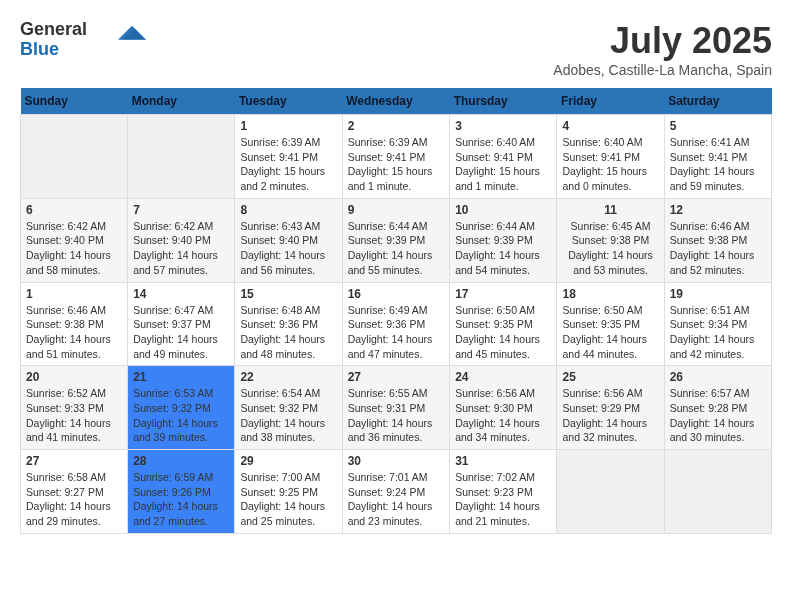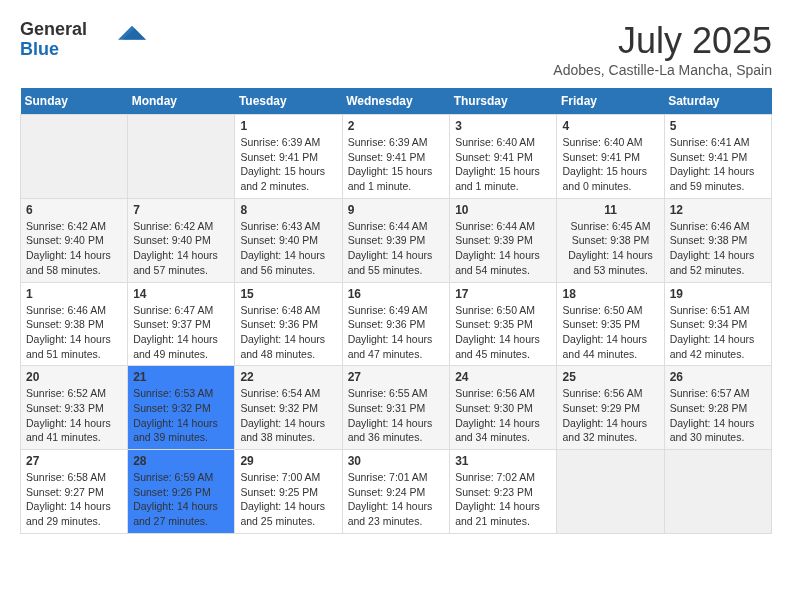--- a/index.html
+++ b/index.html
@@ -41,34 +41,34 @@
       height: 28px;
       margin-left: 4px;
       margin-top: -10px;
     }
     .title-block {
       text-align: right;
     }
     .month-title {
       font-size: 36px;
       color: #333;
-      font-weight: normal;
+      font-weight: bold;
     }
     .location {
       font-size: 14px;
       color: #555;
     }
     table {
       width: 100%;
       border-collapse: collapse;
       font-size: 11px;
     }
     th {
       background-color: #2a75b8;
-      color: #ffffff;
+      color: #0f172a;
       padding: 6px 4px;
       text-align: left;
       font-size: 12px;
       font-weight: bold;
     }
     td {
       border: 1px solid #ddd;
       vertical-align: top;
       padding: 4px 5px;
       width: 108px;

